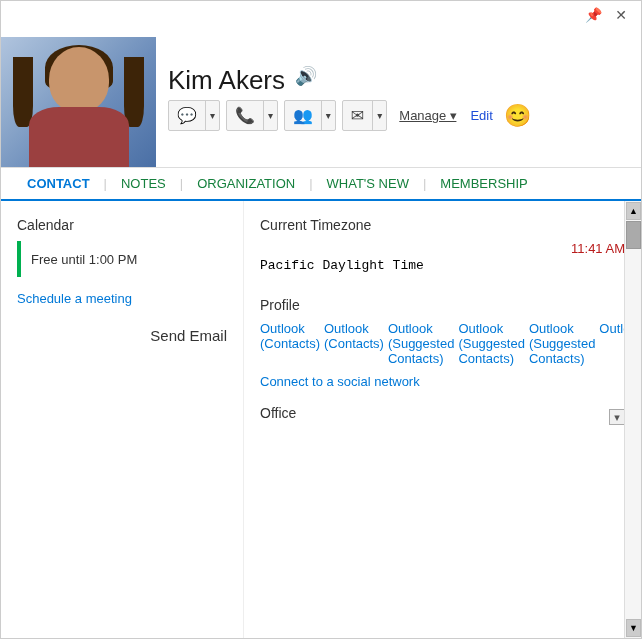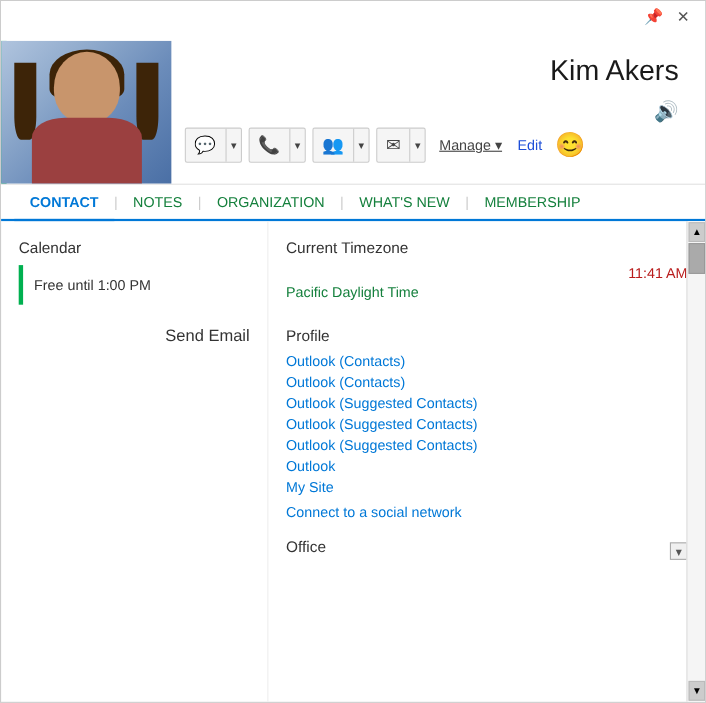--- a/index.html
+++ b/index.html
@@ -105,24 +105,23 @@
       bottom: 0;
       width: 5px;
       background: #00b050;
     }
     .contact-info {
       flex: 1;
       padding: 10px 12px;
     }
     .contact-name-row {
       display: flex;
-      align-items: flex-end;
+      align-items: flex-start;
       gap: 10px;
       margin-bottom: 4px;
-      flex-direction: column;
     }
     .contact-name {
       font-size: 26px;
       font-weight: 300;
       color: #1a1a1a;
     }
     .speaker-icon {
       font-size: 18px;
       color: #555;
       cursor: pointer;
@@ -260,25 +259,26 @@
     }
     .timezone-section { margin-bottom: 20px; }
     .timezone-time {
       font-size: 13px;
       color: #b91c1c;
       margin-bottom: 2px;
       text-align: right;
     }
     .timezone-name {
       font-size: 13px;
-      color: #15803d;
+      color: #000000;
       margin-bottom: 24px;
+      font-family: Liberation Mono, monospace;
     }
     .profile-section { margin-bottom: 16px; }
-    .profile-links { display: flex; flex-direction: column; gap: 4px; }
+    .profile-links { display: flex; gap: 4px; }
     .connect-link {
       color: #0078d7;
       font-size: 13px;
       cursor: pointer;
       margin-top: 8px;
       display: block;
     }
     .office-section {
       margin-top: 8px;
     }
@@ -370,20 +370,21 @@
   <div class="content-area">
 
     <div class="left-panel">
 
       <div class="calendar-section">
         <div class="section-title">Calendar</div>
         <div class="calendar-free">
           <div class="free-indicator"></div>
           <span class="free-text">Free until 1:00 PM</span>
         </div>
+        <a class="link-text">Schedule a meeting</a>
       </div>
 
       <div class="send-email-section">
         <div class="send-email-title">Send Email</div>
       </div>
 
     </div>
 
     <div class="right-panel">
 

